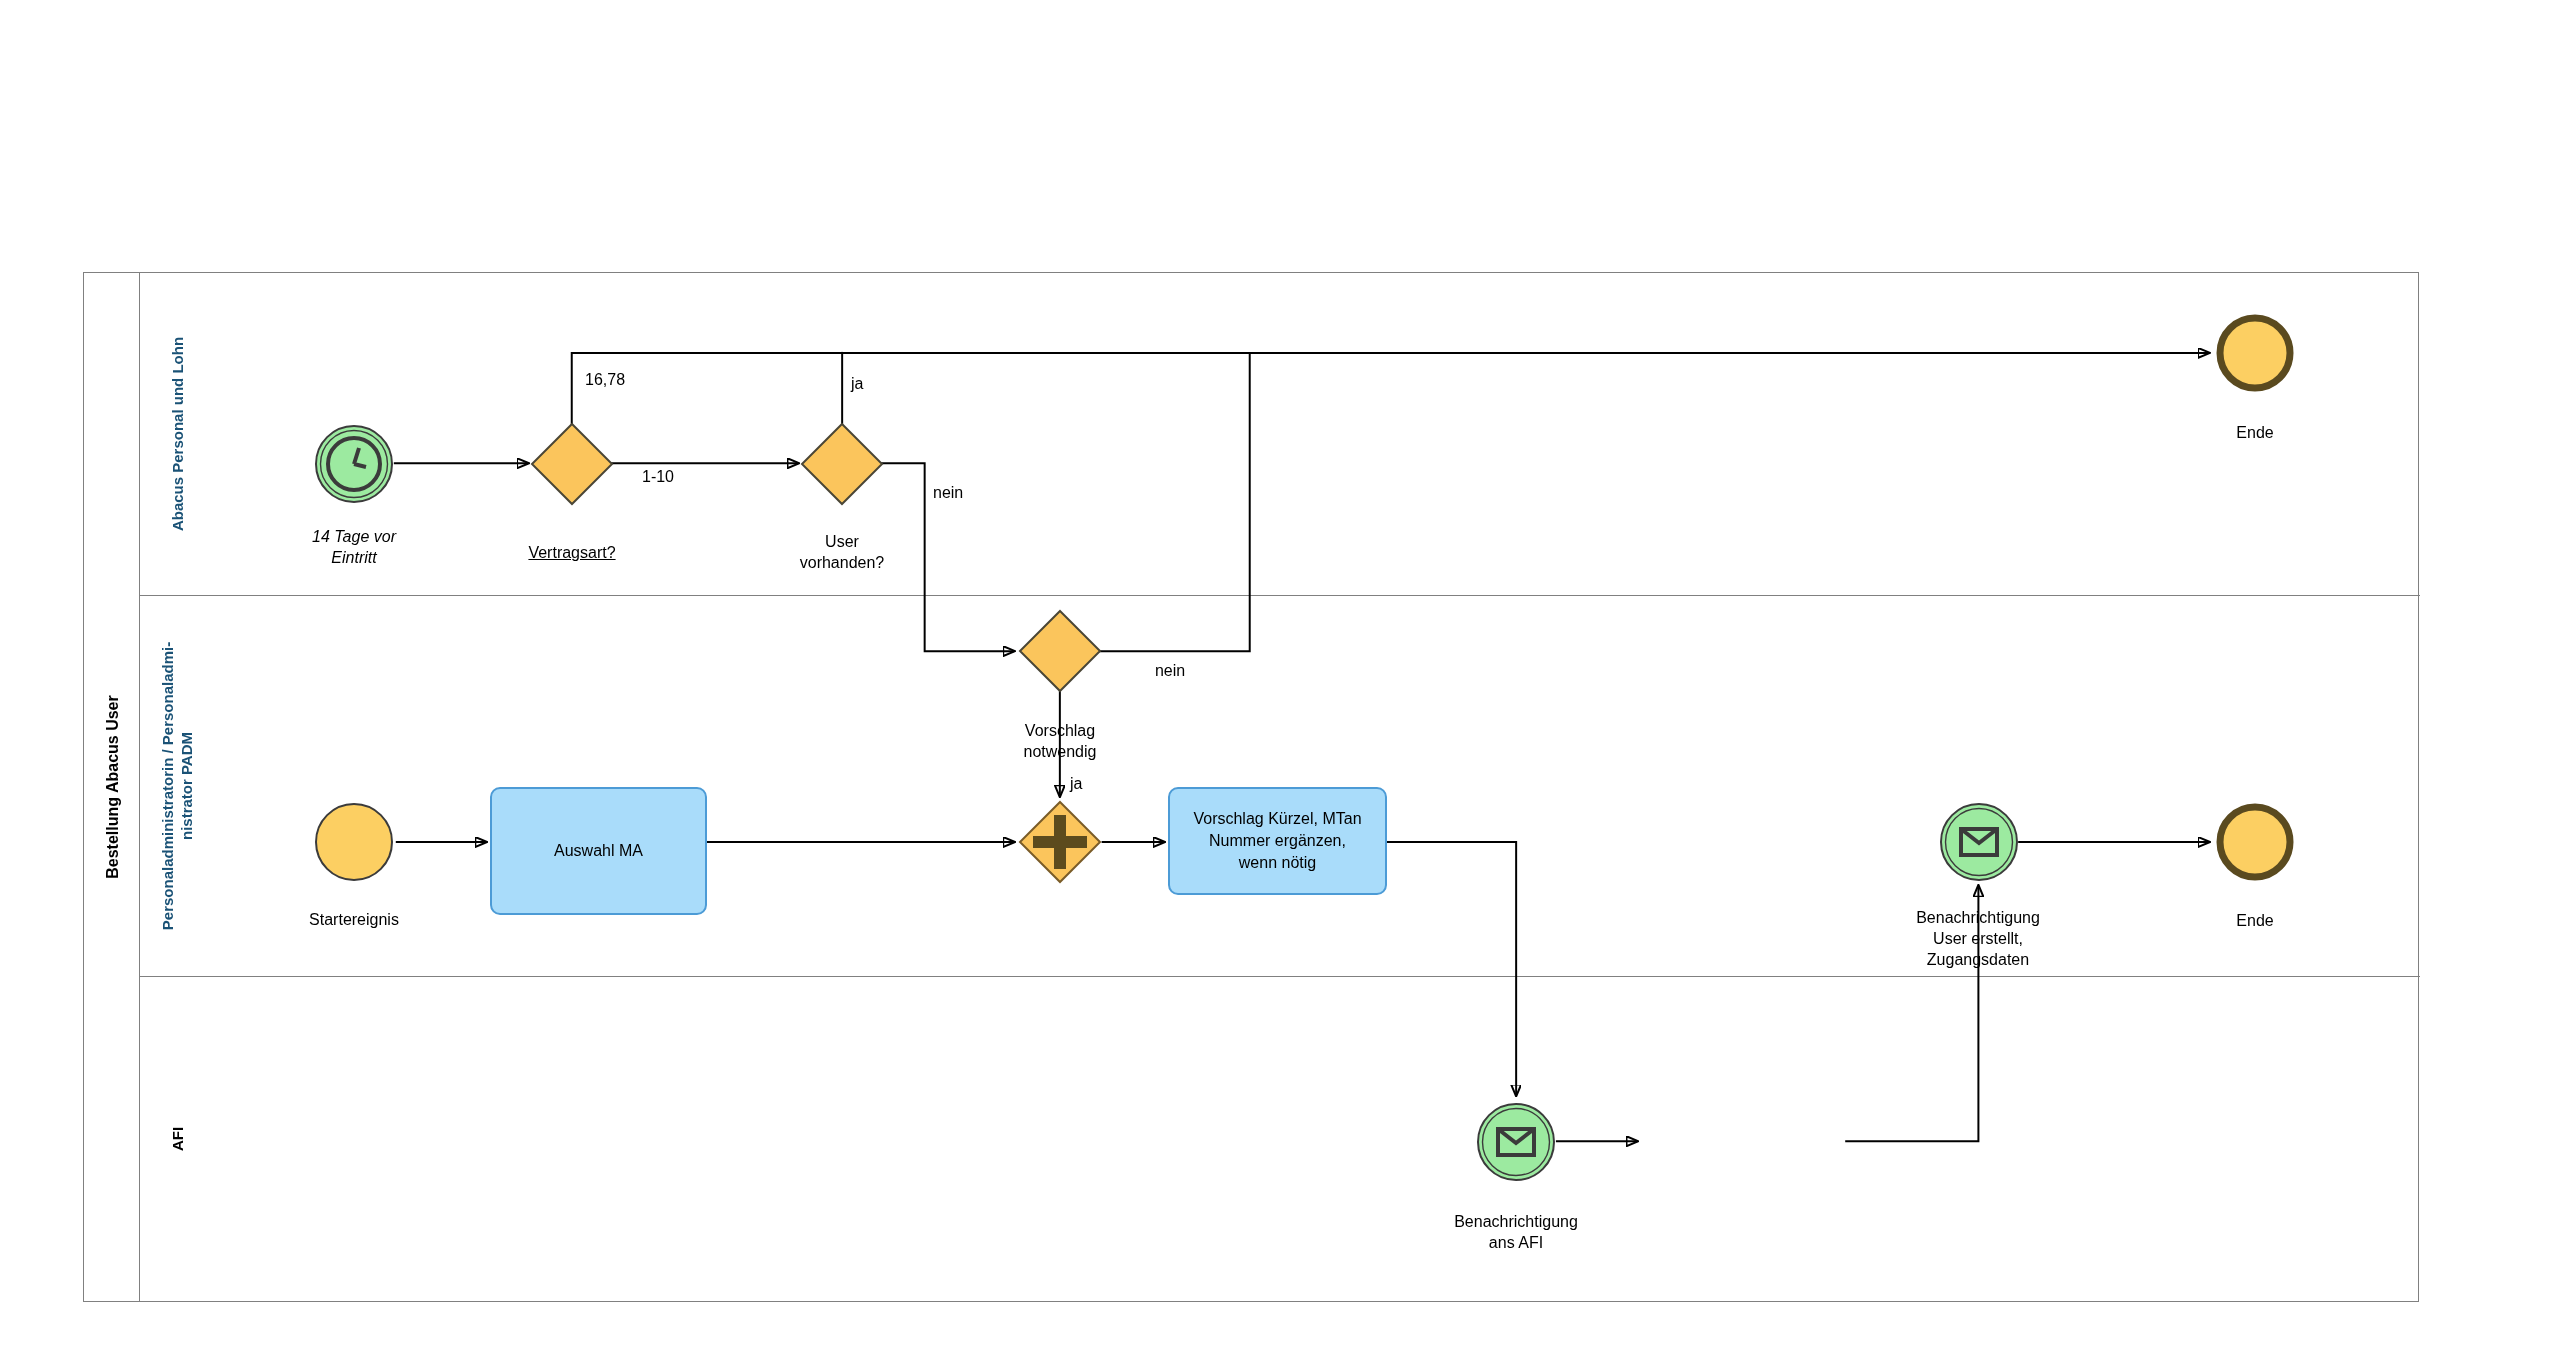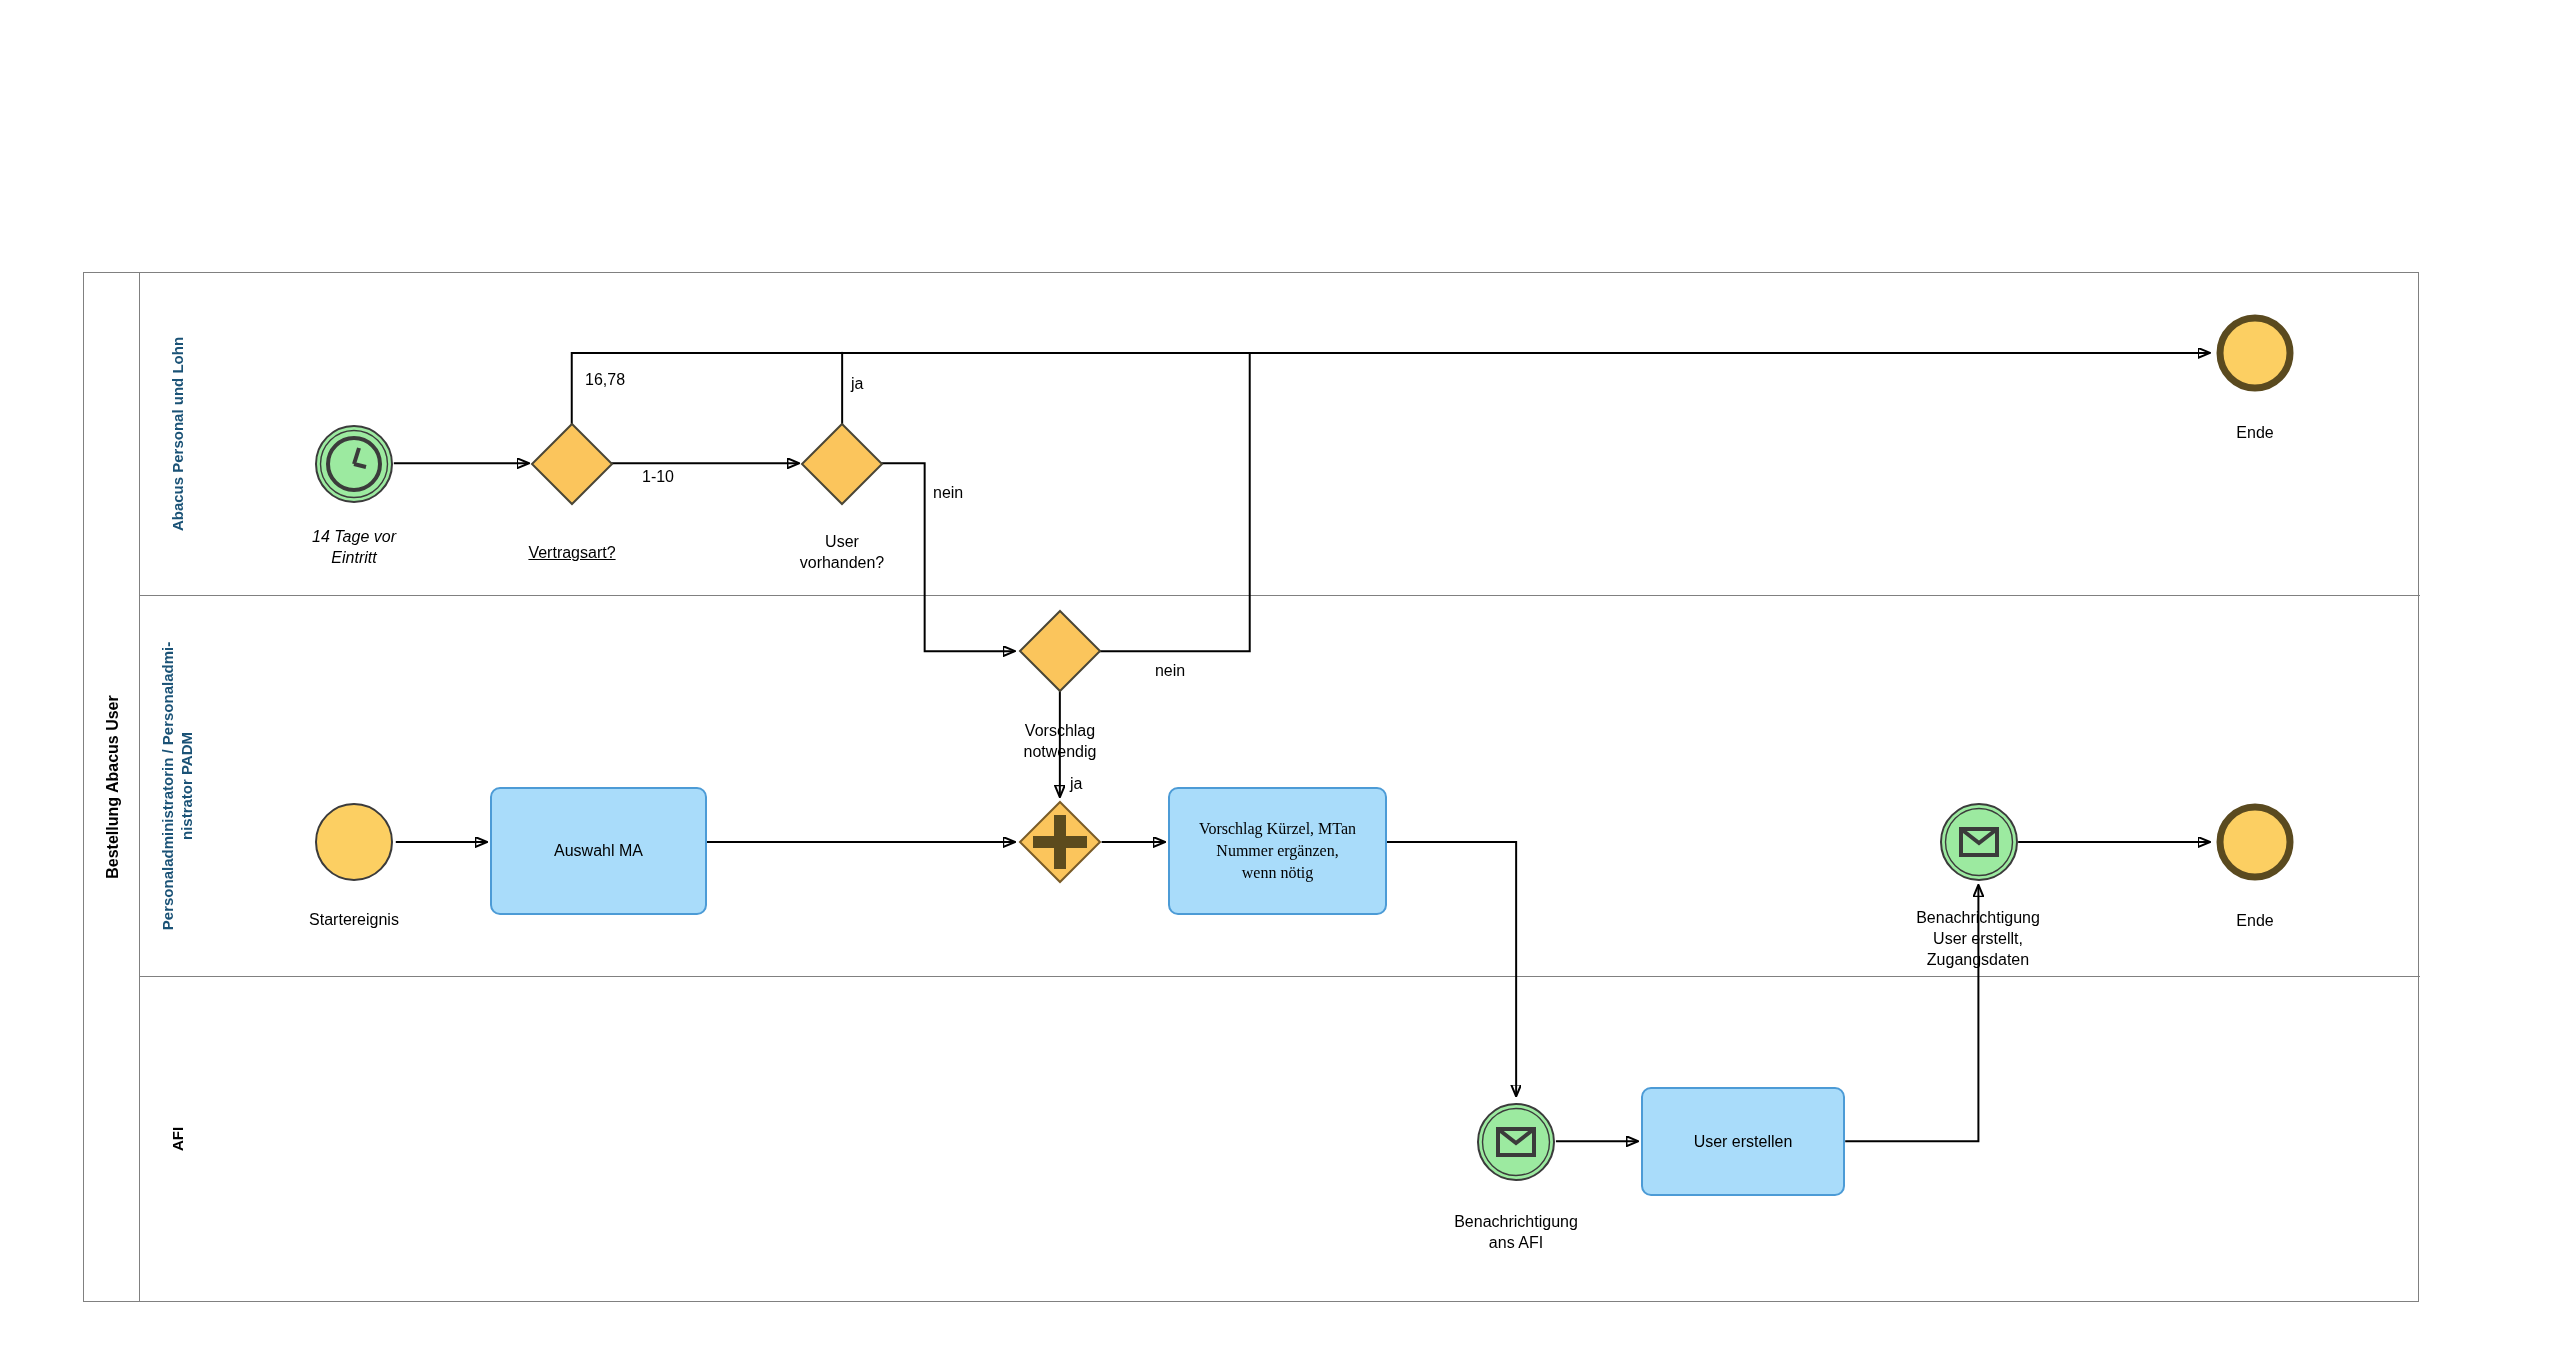--- a/index.html
+++ b/index.html
@@ -117,21 +117,21 @@
     <svg width="84" height="84" viewBox="0 0 84 84">
       <circle cx="42" cy="42" r="38" fill="#fccf62" stroke="#3b3b3b" stroke-width="2"></circle>
     </svg>
   </div>
   <div class="nlabel" style="left:354px;top:887px;">Startereignis</div>
 
   <div class="task" style="left:490px;top:787px;width:217px;height:128px;">
     <span>Auswahl MA</span>
   </div>
 
-  <div class="task" style="left:1168px;top:787px;width:219px;height:128px;font-family:Liberation Serif, serif;">
+  <div class="task" style="left:1168px;top:787px;width:219px;height:108px;">
     <span>Vorschlag Kürzel, MTan
 Nummer ergänzen,
 wenn nötig</span>
   </div>
 
   <div class="shape" style="left:1937px;top:800px;">
     <svg width="84" height="84" viewBox="0 0 84 84">
       <circle cx="42" cy="42" r="38" fill="#9ceaa0" stroke="#3b3b3b" stroke-width="2"></circle>
       <circle cx="42" cy="42" r="33.5" fill="none" stroke="#3b3b3b" stroke-width="1.4"></circle>
       <rect x="24" y="29" width="36" height="26" fill="none" stroke="#3b3b3b" stroke-width="4"></rect>
@@ -153,23 +153,20 @@
     <svg width="84" height="84" viewBox="0 0 84 84">
       <circle cx="42" cy="42" r="38" fill="#9ceaa0" stroke="#3b3b3b" stroke-width="2"></circle>
       <circle cx="42" cy="42" r="33.5" fill="none" stroke="#3b3b3b" stroke-width="1.4"></circle>
       <rect x="24" y="29" width="36" height="26" fill="none" stroke="#3b3b3b" stroke-width="4"></rect>
       <path d="M 24 29 L 42 43 L 60 29" fill="none" stroke="#3b3b3b" stroke-width="4"></path>
     </svg>
   </div>
   <div class="nlabel" style="left:1516px;top:1189px;">Benachrichtigung
 ans AFI</div>
 
-  <div class="task" style="left:1641px;top:1087px;width:204px;height:109px;">
-    <span>User erstellen</span>
-  </div>
 
   <div class="flabel" style="left:585px;top:370px;">16,78</div>
   <div class="flabel centered" style="left:658px;top:467px;">1-10</div>
   <div class="flabel" style="left:851px;top:374px;">ja</div>
   <div class="flabel" style="left:933px;top:483px;">nein</div>
   <div class="flabel centered" style="left:1170px;top:661px;">nein</div>
   <div class="flabel" style="left:1070px;top:774px;">ja</div>
 
 </div>
 

